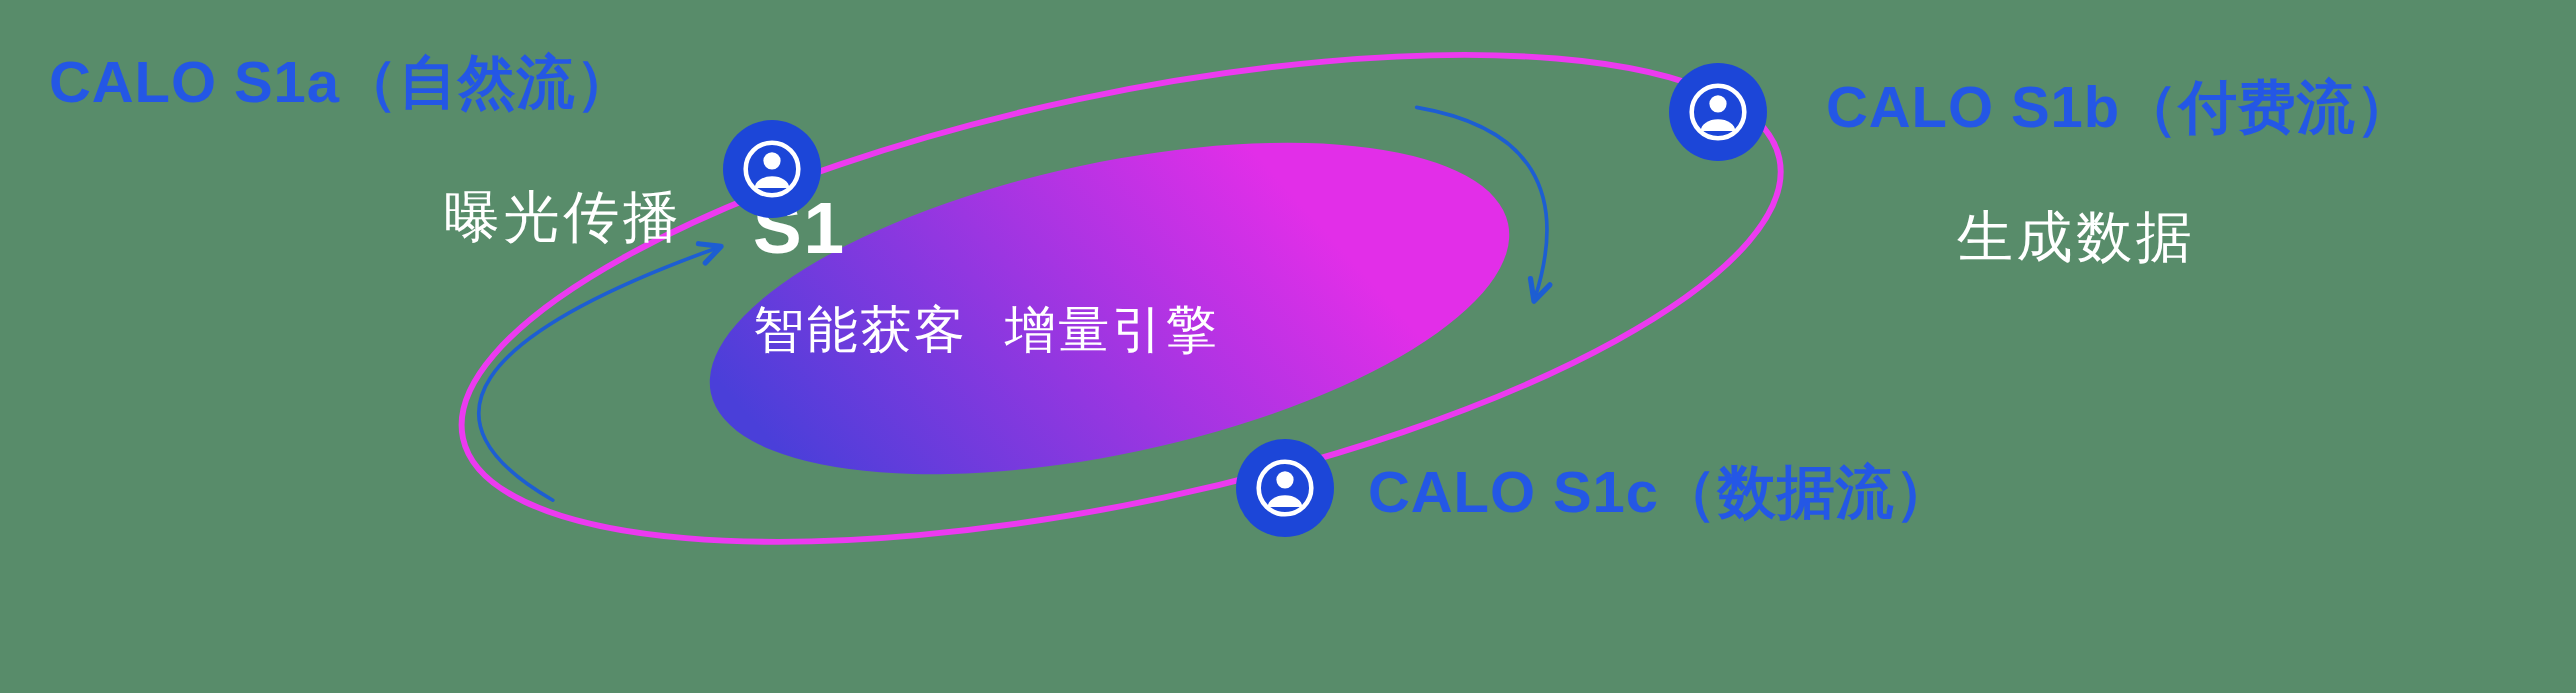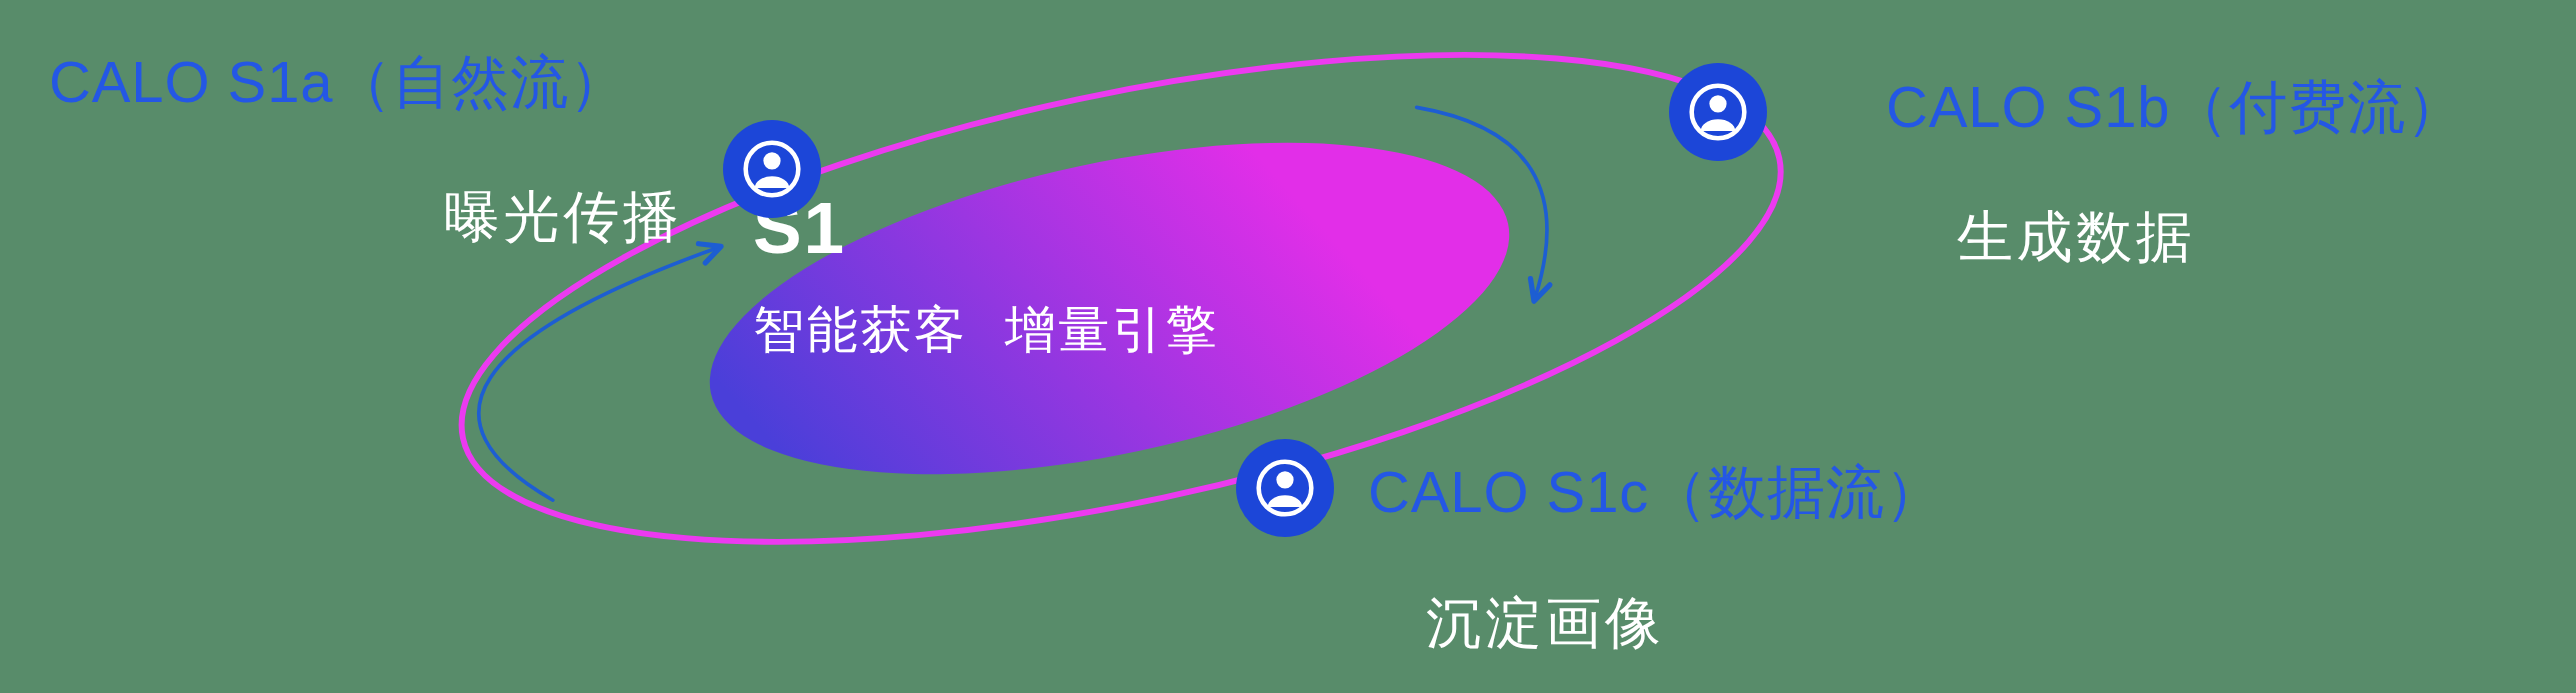--- a/index.html
+++ b/index.html
@@ -96,26 +96,26 @@
     stroke-width: 5;
   }
   .node-icon .head, .node-icon .shoulders {
     fill: var(--text-white, #ffffff);
   }
   
   .label {
     position: absolute;
     color: var(--label-blue, #2457e5);
     font-size: 58px;
-    font-weight: 400;
+    font-weight: 700;
     letter-spacing: 0.9px;
     white-space: nowrap;
   }
   .label-a { left: 49px;   top: 44px; }
-  .label-b { left: 1886px; top: 69px; }
+  .label-b { left: 1826px; top: 69px; }
   .label-c { left: 1368px; top: 454px; }
   .sublabel {
     position: absolute;
     color: var(--text-white, #ffffff);
     font-size: 56px;
     font-weight: 500;
     letter-spacing: 3.6px;
     white-space: nowrap;
     text-align: right;
   }
@@ -166,16 +166,15 @@
   <div class="sublabel sublabel-b">生成数据</div>
 
   <div class="node node-c">
     <svg class="node-icon" viewBox="0 0 108 108" aria-hidden="true">
       <circle class="ring" cx="54" cy="54" r="29"></circle>
       <circle class="head" cx="54" cy="45" r="9.5"></circle>
       <path class="shoulders" d="M35 75 a19 13 0 0 1 38 0 z"></path>
     </svg>
   </div>
   <div class="label label-c">CALO S1c（数据流）</div>
-  <div class="sublabel sublabel-c">沉淀画像</div>
 
 </div>
 
 
 </body></html>

